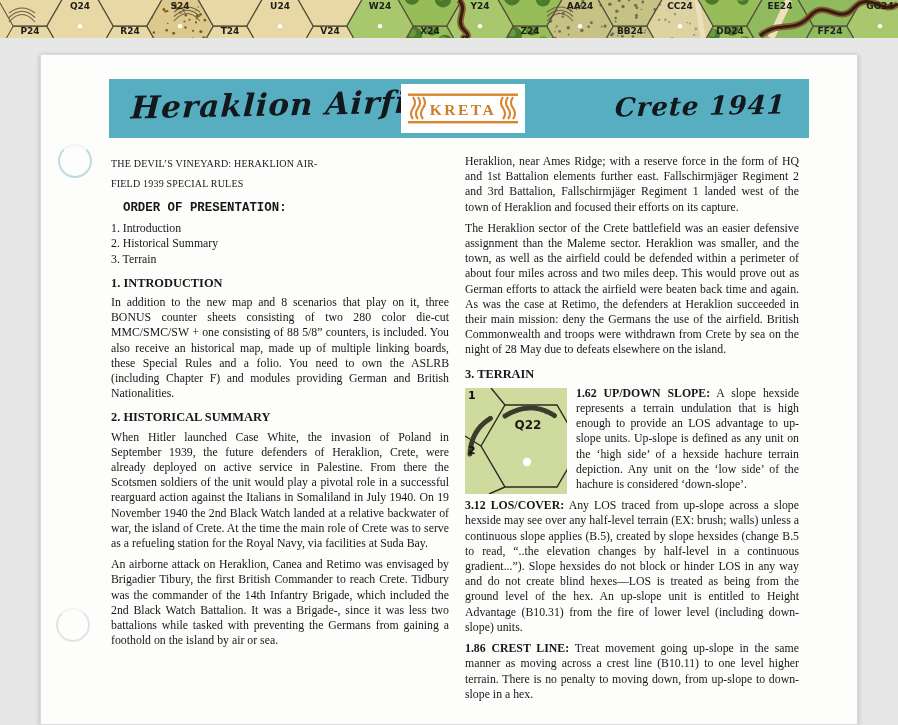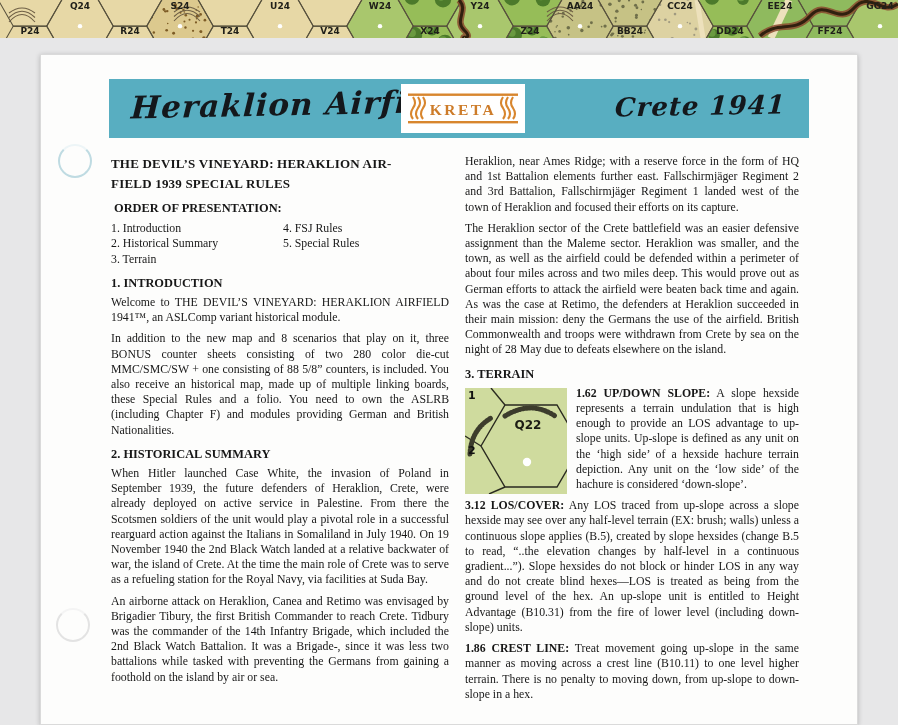--- a/index.html
+++ b/index.html
@@ -28,24 +28,24 @@
   .kreta-badge{position:absolute;left:292px;top:5px;width:124px;height:49px;}
   .hole{position:absolute;width:30px;height:30px;border-radius:50%;}
   .hole1{left:17px;top:89px;border:2px solid #bfdbe2;border-top-color:#edf5f7;}
   .hole2{left:15px;top:553px;border:2px solid #e3e3e3;border-top-color:#f4f4f4;}
   .col{
     position:absolute;top:99px;text-align:justify;color:#171717;
     font-size:11.8px;line-height:15.2px;
   }
   .col-left{left:70px;width:338px;}
   .col-right{left:424px;width:334px;}
-  .doc-title{font-size:13px;line-height:20px;font-weight:bold;margin:0 0 7px 0;letter-spacing:.2px;text-align:left;}
+  .doc-title{font-size:10px;line-height:20px;font-weight:normal;margin:0 0 7px 0;letter-spacing:.2px;text-align:left;}
   .doc-title span{display:block;}
   .sec-h{font-size:12.4px;font-weight:bold;margin:9px 0 4px 0;text-align:left;}
-  .order-h{margin:0 0 5px 3px;}
+  .order-h{margin:0 0 5px 12px;font-family:Liberation Mono, monospace;}
   p{margin:0 0 6px 0;}
   .order-grid{display:flex;margin:0 0 4px 0;}
   .order-c1{width:172px;}
   .order-grid div div{line-height:15.2px;text-align:left;}
   .inset{float:left;width:102px;height:106px;margin:2px 9px 3px 0;display:block;}
 </style>
 </head>
 <body>
 
 <svg id="map-svg" class="map-strip" viewBox="0 0 898 38" preserveAspectRatio="none">
@@ -566,27 +566,22 @@
       <span>THE DEVIL’S VINEYARD: HERAKLION AIR-</span>
       <span>FIELD 1939 SPECIAL RULES</span>
     </h1>
     <h2 class="sec-h order-h">ORDER OF PRESENTATION:</h2>
     <div class="order-grid">
       <div class="order-c1">
         <div>1. Introduction</div>
         <div>2. Historical Summary</div>
         <div>3. Terrain</div>
       </div>
-      <div>
-        <div>4. FSJ Rules</div>
-        <div>5. Special Rules</div>
-      </div>
     </div>
     <h2 class="sec-h">1. INTRODUCTION</h2>
-    <p>Welcome to THE DEVIL’S VINEYARD: HERAKLION AIRFIELD 1941™, an ASLComp variant historical module.</p>
     <p>In addition to the new map and 8 scenarios that play on it, three BONUS counter sheets consisting of two 280 color die-cut MMC/SMC/SW + one consisting of 88 5/8” counters, is included. You also receive an historical map, made up of multiple linking boards, these Special Rules and a folio. You need to own the ASLRB (including Chapter F) and modules providing German and British Nationalities.</p>
     <h2 class="sec-h">2. HISTORICAL SUMMARY</h2>
     <p>When Hitler launched Case White, the invasion of Poland in September 1939, the future defenders of Heraklion, Crete, were already deployed on active service in Palestine. From there the Scotsmen soldiers of the unit would play a pivotal role in a successful rearguard action against the Italians in Somaliland in July 1940. On 19 November 1940 the 2nd Black Watch landed at a relative backwater of war, the island of Crete. At the time the main role of Crete was to serve as a refueling station for the Royal Navy, via facilities at Suda Bay.</p>
     <p>An airborne attack on Heraklion, Canea and Retimo was envisaged by Brigadier Tibury, the first British Commander to reach Crete. Tidbury was the commander of the 14th Infantry Brigade, which included the 2nd Black Watch Battalion. It was a Brigade-, since it was less two battalions while tasked with preventing the Germans from gaining a foothold on the island by air or sea.</p>
 
   </div>
 
   <div class="col col-right">
     <p>Heraklion, near Ames Ridge; with a reserve force in the form of HQ and 1st Battalion elements further east. Fallschirmjäger Regiment 2 and 3rd Battalion, Fallschirmjäger Regiment 1 landed west of the town of Heraklion and focused their efforts on its capture.</p>
     <p>The Heraklion sector of the Crete battlefield was an easier defensive assignment than the Maleme sector. Heraklion was smaller, and the town, as well as the airfield could be defended within a perimeter of about four miles across and two miles deep. This would prove out as German efforts to attack the airfield were beaten back time and again. As was the case at Retimo, the defenders at Heraklion succeeded in their main mission: deny the Germans the use of the airfield. British Commonwealth and troops were withdrawn from Crete by sea on the night of 28 May due to defeats elsewhere on the island.</p>

